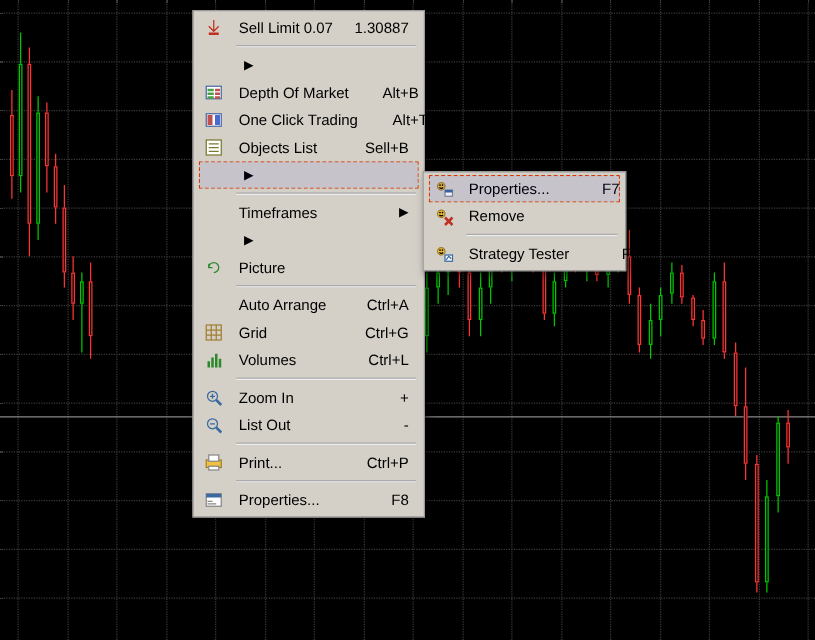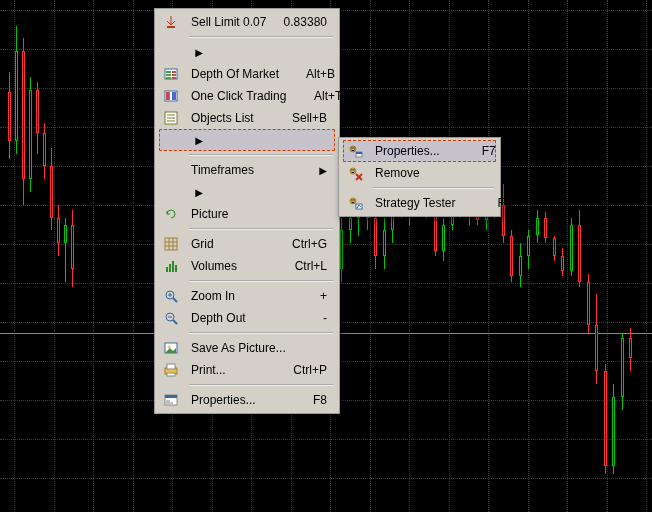--- a/index.html
+++ b/index.html
@@ -347,21 +347,21 @@
   <div class="gutter"></div>
   <div class="items" id="main-items">
       <div class="menu-item">
         <span class="icon-slot">
           <svg width="16" height="16">
             <path d="M8 2 L8 11 M4 7 L8 11 L12 7" fill="none" stroke="#c03020"></path>
             <line x1="4" y1="13" x2="12" y2="13" stroke="#c03020" stroke-width="2"></line>
           </svg>
         </span>
         <span class="label">Sell Limit 0.07</span>
-        <span class="shortcut">0.83380</span>
+        <span class="shortcut">1.30887</span>
       </div>
       <div class="menu-sep"></div>
       <div class="menu-item">
         <span class="icon-slot"></span>
         <span class="arrow">▶</span>
       </div>
       <div class="menu-item">
         <span class="icon-slot">
           <svg width="16" height="16">
             <rect x="2" y="3" width="12" height="10" fill="#fff" stroke="#4a6aa0"></rect>
@@ -418,20 +418,25 @@
           <svg width="16" height="16">
             <path d="M4 8 A4 4 0 1 1 8 12" fill="none" stroke="#2a8a2a"></path>
             <path d="M4 5 L4 8 L7 8" fill="none" stroke="#2a8a2a"></path>
           </svg>
         </span>
         <span class="label">Picture</span>
         <span class="shortcut"></span>
       </div>
       <div class="menu-sep"></div>
       <div class="menu-item">
+        <span class="icon-slot"></span>
+        <span class="label">Auto Arrange</span>
+        <span class="shortcut">Ctrl+A</span>
+      </div>
+      <div class="menu-item">
         <span class="icon-slot">
           <svg width="16" height="16">
             <rect x="2" y="2" width="12" height="12" fill="none" stroke="#a08030"></rect>
             <line x1="6" y1="2" x2="6" y2="14" stroke="#a08030" stroke-width="1"></line>
             <line x1="10" y1="2" x2="10" y2="14" stroke="#a08030" stroke-width="1"></line>
             <line x1="2" y1="6" x2="14" y2="6" stroke="#a08030" stroke-width="1"></line>
             <line x1="2" y1="10" x2="14" y2="10" stroke="#a08030" stroke-width="1"></line>
           </svg>
         </span>
         <span class="label">Grid</span>
@@ -463,35 +468,24 @@
         <span class="shortcut">+</span>
       </div>
       <div class="menu-item">
         <span class="icon-slot">
           <svg width="16" height="16">
             <circle cx="7" cy="7" r="4" fill="none" stroke="#3a6aa0"></circle>
             <line x1="10" y1="10" x2="14" y2="14" stroke="#3a6aa0" stroke-width="2"></line>
             <line x1="5" y1="7" x2="9" y2="7" stroke="#3a6aa0" stroke-width="1"></line>
           </svg>
         </span>
-        <span class="label">Depth Out</span>
+        <span class="label">List Out</span>
         <span class="shortcut">-</span>
       </div>
       <div class="menu-sep"></div>
-      <div class="menu-item">
-        <span class="icon-slot">
-          <svg width="16" height="16">
-            <rect x="2" y="3" width="12" height="10" fill="#fff" stroke="#3a6aa0"></rect>
-            <circle cx="6" cy="7" r="1.5" fill="#f0c040"></circle>
-            <path d="M3 12 L7 8 L10 11 L13 8 L13 13 L3 13 Z" fill="#4a8a4a"></path>
-          </svg>
-        </span>
-        <span class="label">Save As Picture...</span>
-        <span class="shortcut"></span>
-      </div>
       <div class="menu-item">
         <span class="icon-slot">
           <svg width="16" height="16">
             <rect x="2" y="6" width="12" height="6" fill="#f0c040" stroke="#a08030"></rect>
             <rect x="4" y="2" width="8" height="5" fill="#fff" stroke="#888"></rect>
             <rect x="4" y="11" width="8" height="3" fill="#fff" stroke="#888"></rect>
           </svg>
         </span>
         <span class="label">Print...</span>
         <span class="shortcut">Ctrl+P</span>

